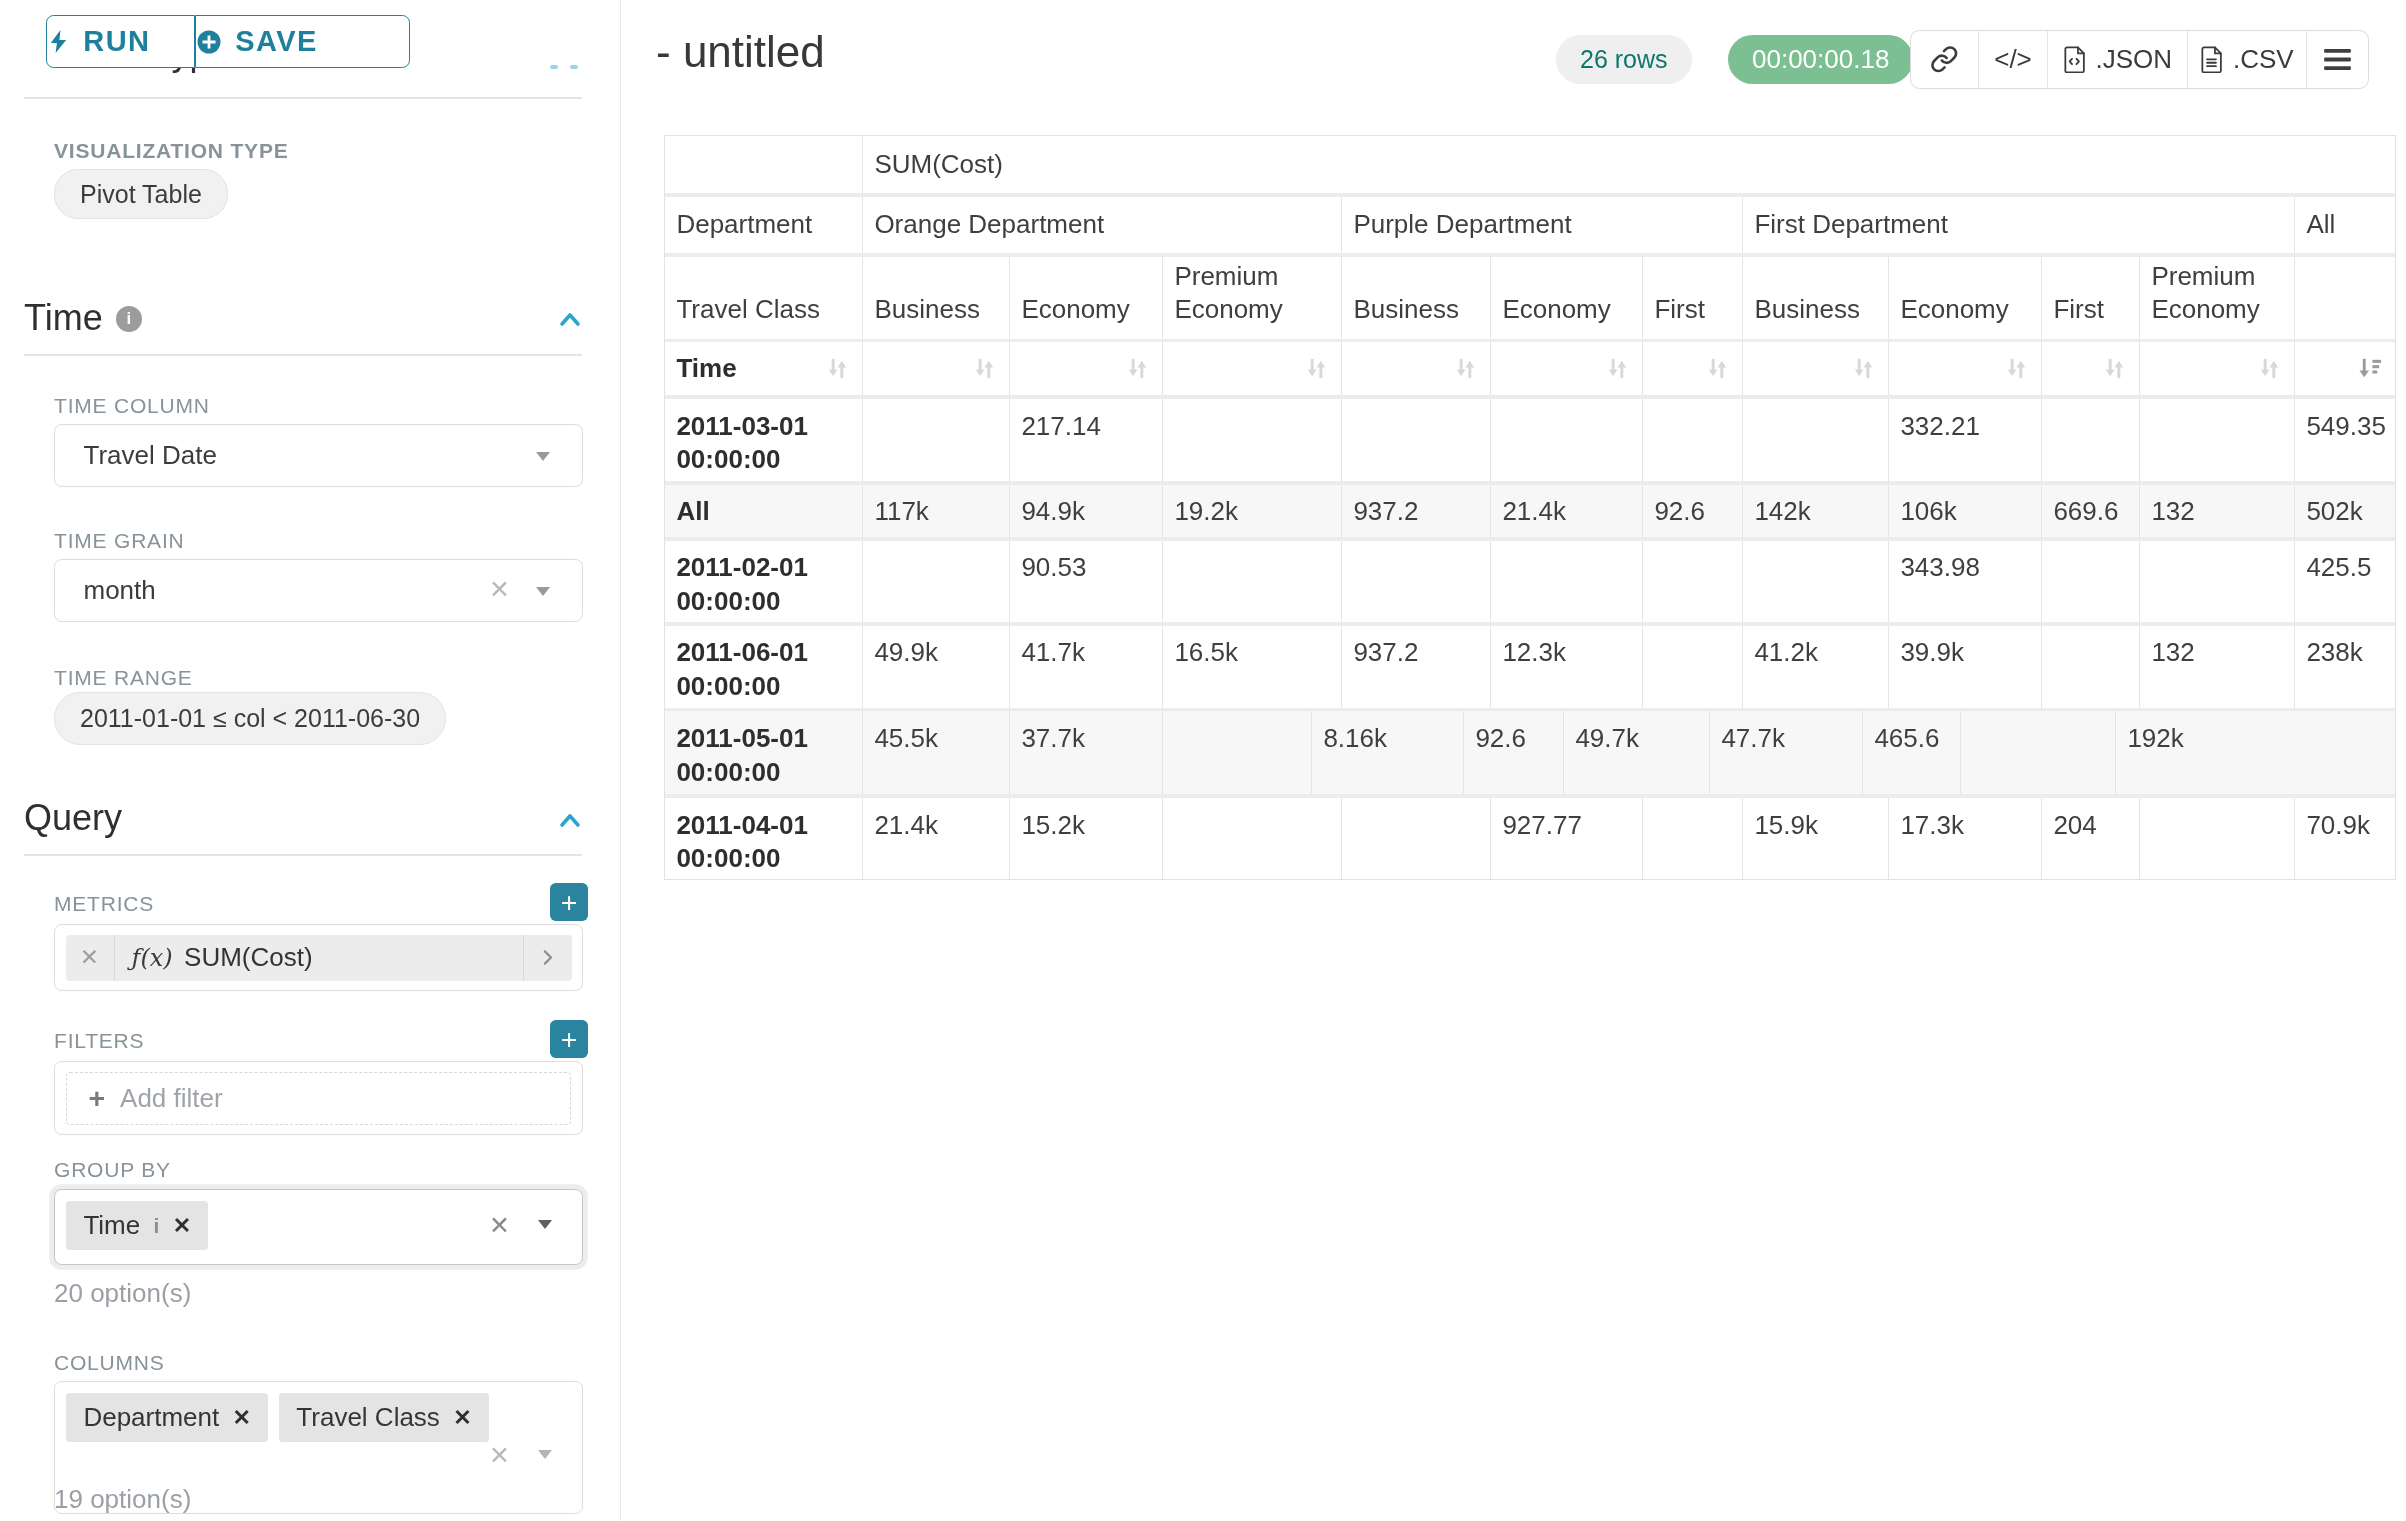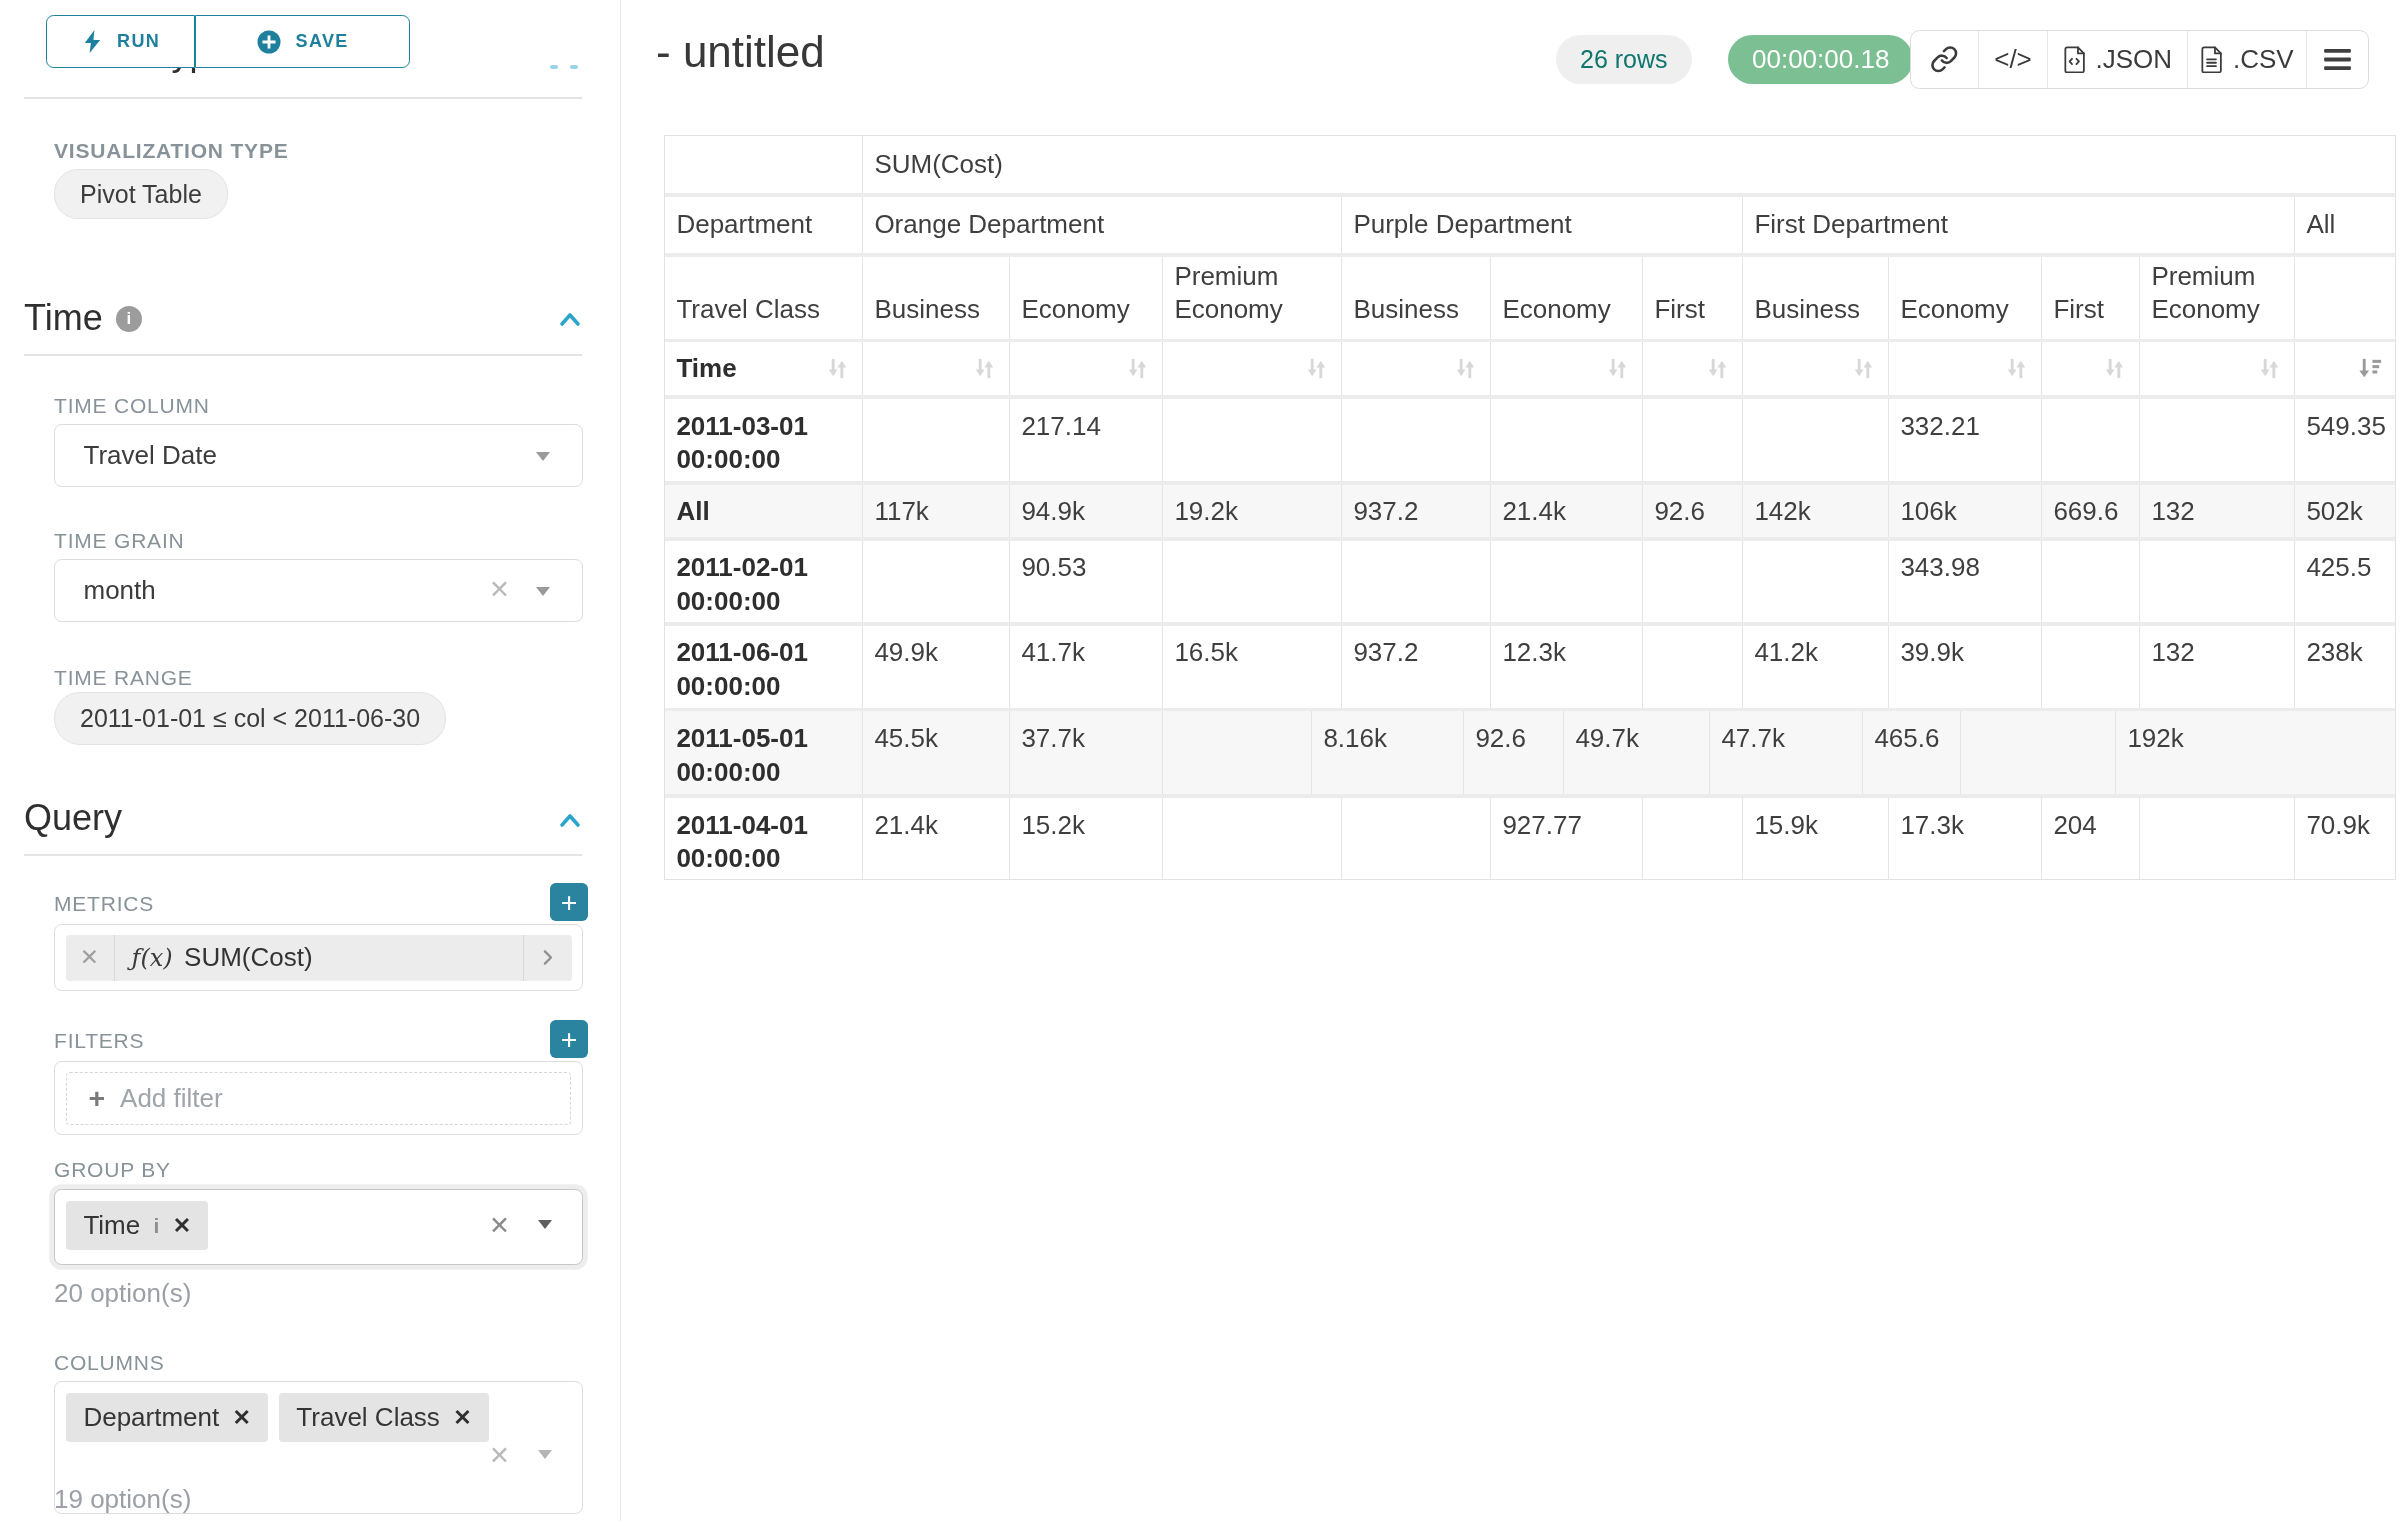--- a/index.html
+++ b/index.html
@@ -5,22 +5,22 @@
   html,body{margin:0;padding:0;}
   body{width:2406px;height:1522px;position:relative;background:#fff;
        font-family:"Liberation Sans",sans-serif;color:#3f3f3f;overflow:hidden;}
   .abs{position:absolute;}
   
   #left-panel{position:absolute;left:0;top:0;width:620px;height:1522px;background:#fff;border-right:1.9px solid #e8e8e8;}
   .section-heading{font-size:36px;color:#2f2f2f;}
   .upl{font-size:21px;color:#879399;letter-spacing:0.8px;}
   .divider{height:1.9px;background:#e4e4e4;}
   .btn-group{display:flex;background:#fff;z-index:5;}
-  .run-save-btn{height:53px;display:flex;align-items:center;justify-content:center;gap:13.3px;
-      border:1.9px solid #1f809d;color:#1f809d;font-size:18px;font-weight:bold;letter-spacing:1.4px;
+  .run-save-btn{height:53px;display:flex;align-items:center;justify-content:flex-start;gap:13.3px;
+      border:1.9px solid #1f809d;color:#1f809d;font-size:29px;font-weight:bold;letter-spacing:1.4px;
       background:#fff;box-sizing:border-box;cursor:pointer;}
   .run-save-btn.left{width:149px;border-radius:7.6px 0 0 7.6px;border-right-width:1px;}
   .run-save-btn.right{width:215px;border-radius:0 7.6px 7.6px 0;border-left-width:1px;}
   .pill{display:inline-flex;align-items:center;background:#f1f1f1;border:1px solid #e3e3e3;
       border-radius:24px;height:48px;padding:0 25px;font-size:25px;color:#3c3c3c;}
   .sel{position:absolute;left:54px;width:529px;height:63px;border:1.9px solid #dcdcdc;border-radius:7.6px;
       box-sizing:border-box;background:#fff;display:flex;align-items:center;font-size:26px;color:#3c3c3c;}
   .sel .val{margin-left:28.5px;}
   .caret{width:0;height:0;border-left:7.6px solid transparent;border-right:7.6px solid transparent;
       border-top:9.5px solid #9a9a9a;position:absolute;}

